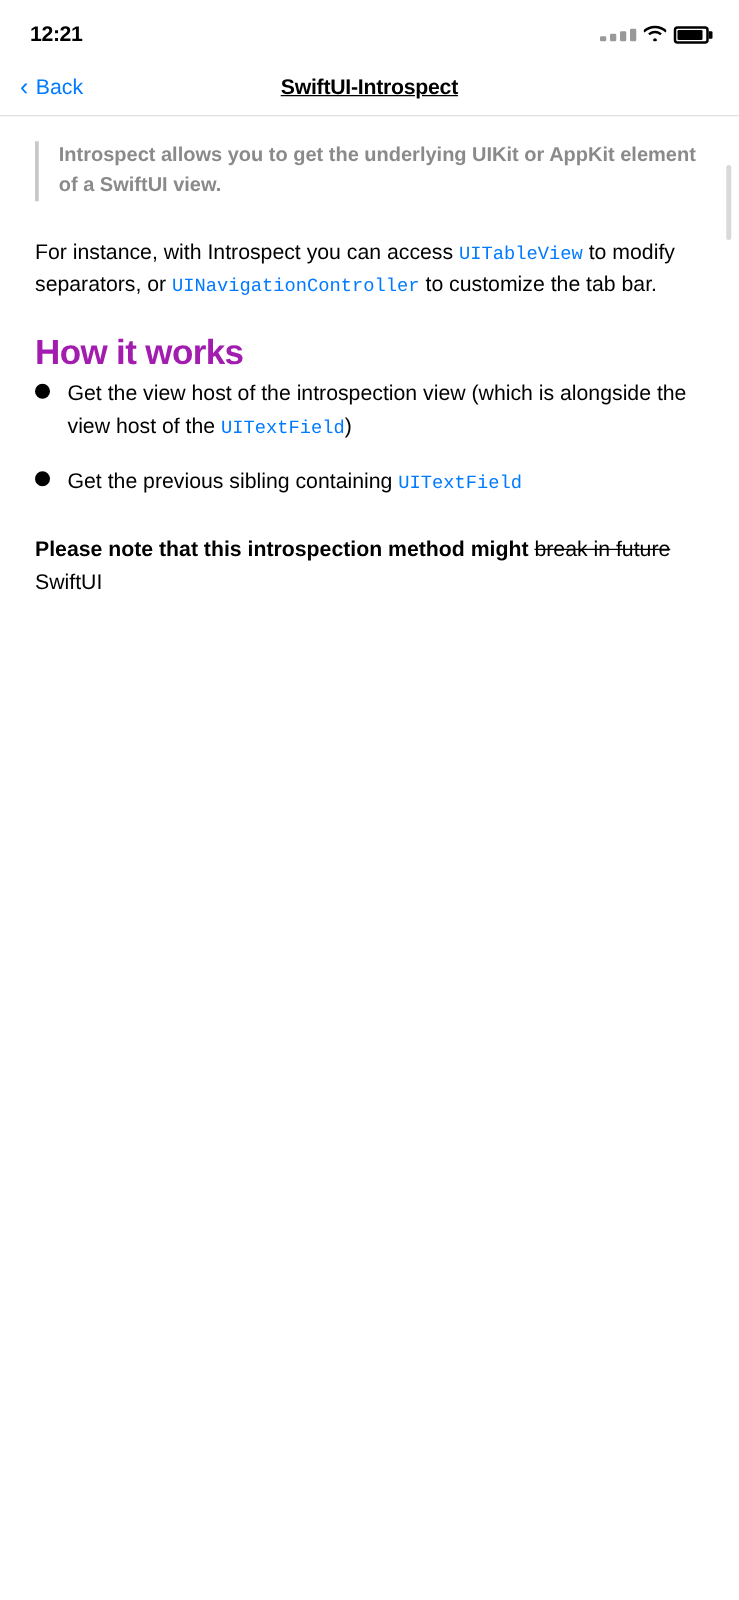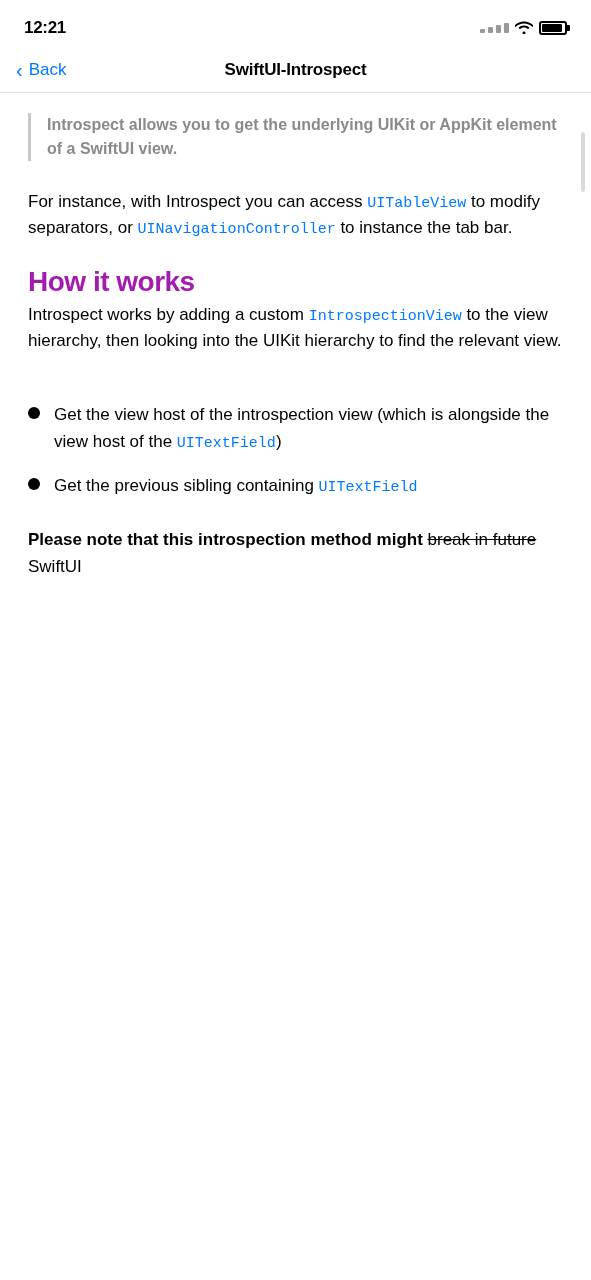--- a/index.html
+++ b/index.html
@@ -110,20 +110,21 @@
       font-size: 20px;
       line-height: 1;
       margin-right: 2px;
     }
 
     .nav-title {
       font-size: 17px;
       font-weight: 600;
       color: #000;
       letter-spacing: -0.2px;
+      text-decoration: underline;
     }
 
     
     .scroll-indicator {
       position: absolute;
       right: 6px;
       top: 80px;
       width: 4px;
       height: 60px;
       background: #c0c0c0;
@@ -266,28 +267,25 @@
   <div class="scroll-indicator"></div>
 </div>
 
 <div class="content">
 
   <div class="quote-block">
     <span>Introspect allows you to get the underlying UIKit or AppKit element of a SwiftUI view.</span>
   </div>
 
   <p class="paragraph">
-    <span>For instance, with Introspect you can access </span><span class="code-link">UITableView</span><span> to modify separators, or </span><span class="code-link">UINavigationController</span><span> to instance the tab bar.</span>
+    <span>For instance, with Introspect you can access </span><span class="code-link">UITableView</span><span> to modify separators, or </span><span class="code-link">UINavigationController</span><span> to customize the tab bar.</span>
   </p>
 
   <h2 class="section-heading">How it works</h2>
 
-  <p class="how-paragraph">
-    <span>Introspect works by adding a custom </span><span class="code-link">IntrospectionView</span><span> to the view hierarchy, then looking into the UIKit hierarchy to find the relevant view.</span>
-  </p>
 
 
   <ul class="bullet-list">
 
 
     <li>
       <div class="bullet-dot"></div>
       <span class="bullet-text">
         <span>Get the view host of the introspection view (which is alongside the view host of the </span><span class="code-link">UITextField</span><span>)</span>
       </span>

